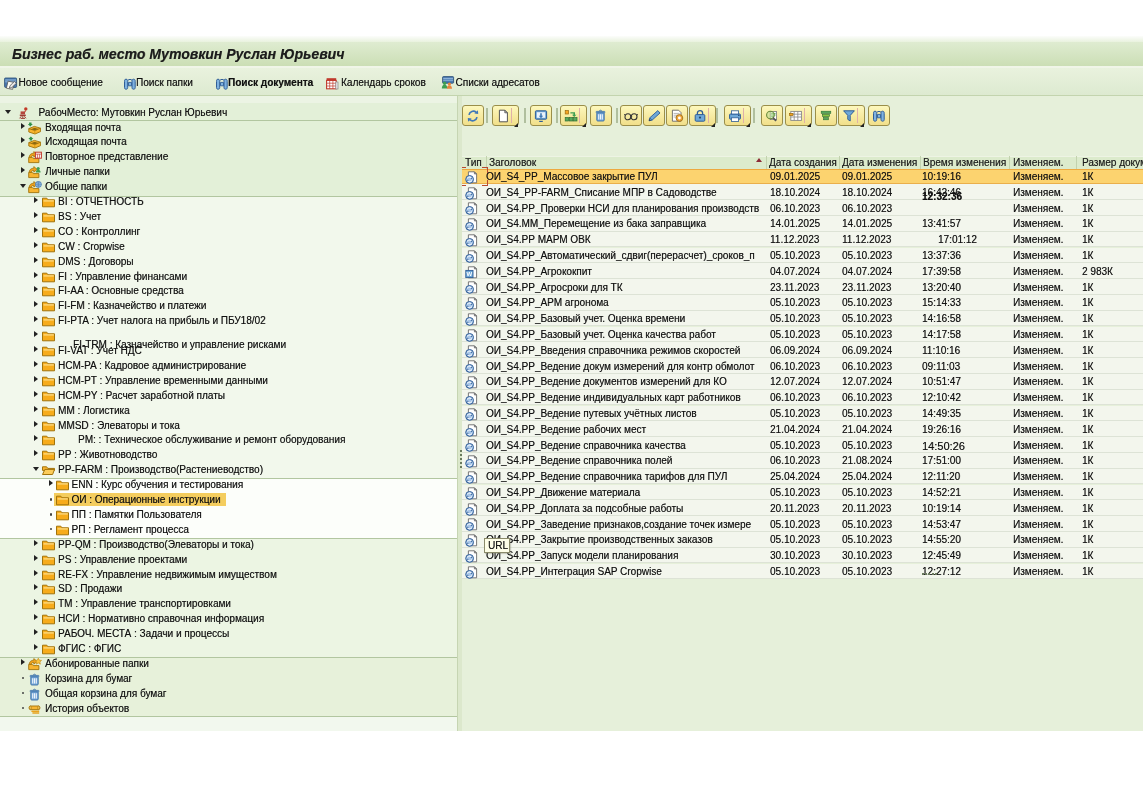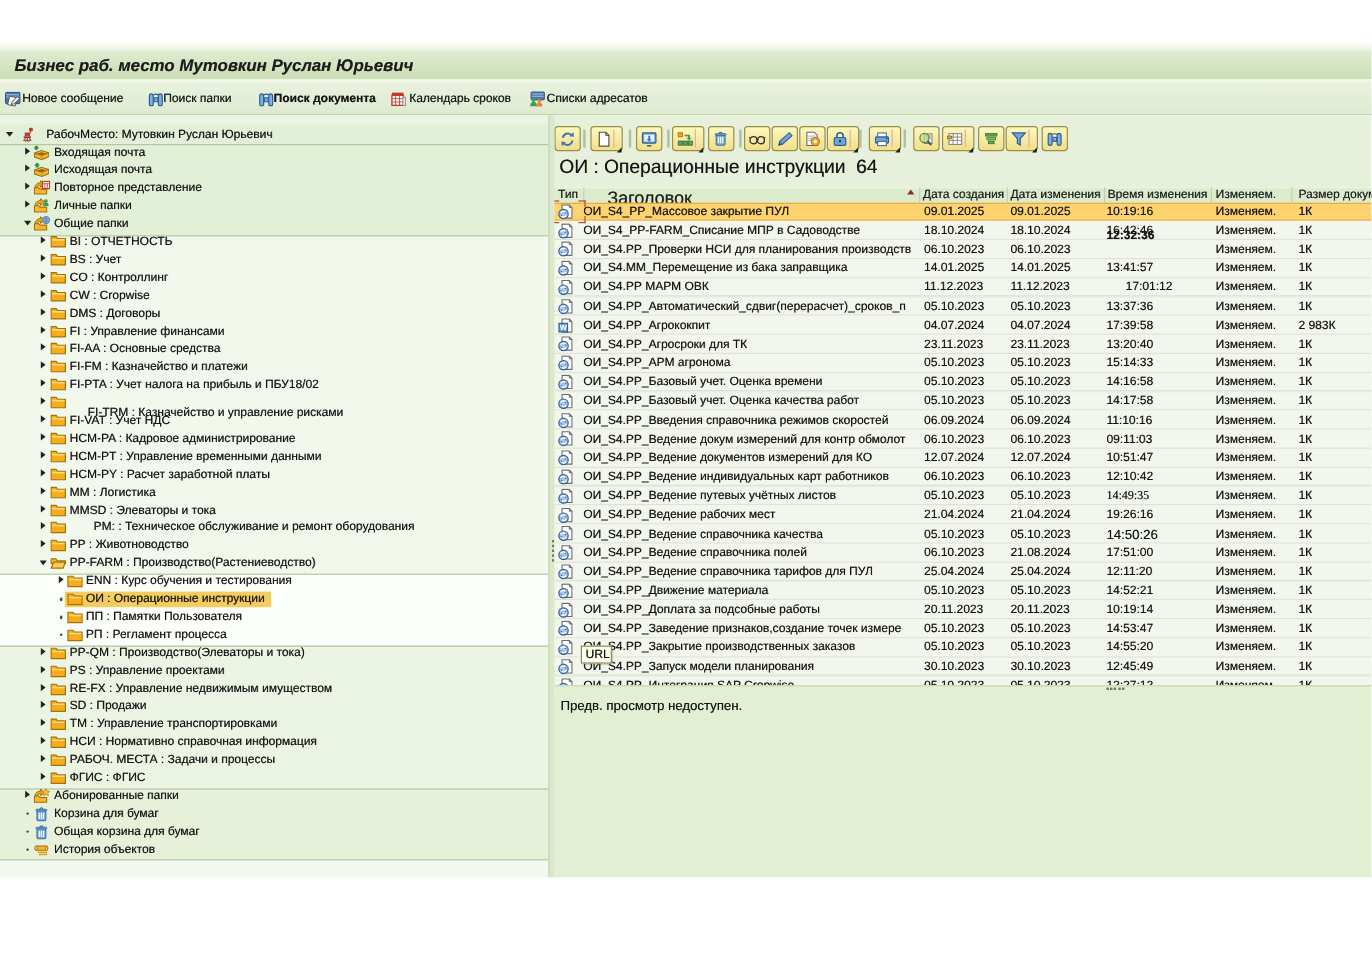--- a/index.html
+++ b/index.html
@@ -464,30 +464,29 @@
       <div class="arw" style="left:20.5px;top:12.5px;border-top:4px solid transparent;border-left:4px solid transparent;border-bottom:4px solid #222;"></div>
     </div>
 <div class="ab" style="left:406px;width:22px;position:absolute;top:9px;height:21px;background:linear-gradient(#fdf8bd,#f1df8a);border:1px solid #9a8e4a;border-radius:3px;box-sizing:border-box;">
       <div class="ab" style="left:2.5px;top:3px;"><svg width="14" height="14" viewBox="0 0 14 14" style="">
           <path d="M1.6,2.2 c1.7,0 1.7,1.2 1.7,2.2 l0,6.2 c0,1.1 -0.6,1.6 -1.6,1.6 c-1.0,0 -1.6,-0.5 -1.6,-1.6 l0,-6.2 c0,-1.0 0,-2.2 1.5,-2.2 z" transform="translate(1.4,0)" fill="#7fb2e0" stroke="#2f5d96" stroke-width="1"></path>
           <path d="M1.6,2.2 c1.7,0 1.7,1.2 1.7,2.2 l0,6.2 c0,1.1 -0.6,1.6 -1.6,1.6 c-1.0,0 -1.6,-0.5 -1.6,-1.6 l0,-6.2 c0,-1.0 0,-2.2 1.5,-2.2 z" transform="translate(8.9,0)" fill="#7fb2e0" stroke="#2f5d96" stroke-width="1"></path>
           <path d="M5.5,5.4 h3.0 v3.4 h-3.0 z" fill="#7fb2e0" stroke="#2f5d96" stroke-width="0.9"></path>
           <path d="M5.0,3.2 c1.0,-1.0 3.0,-1.0 4.0,0" fill="none" stroke="#2f5d96" stroke-width="1"></path>
         </svg></div>
     </div>
-<div class="t" style="left:4px;top:35px;font-size:16px;color:#141414;">ОИ : Операционные инструкции&nbsp; 64</div>
 <div class="ab" style="left:0;top:60px;width:681px;height:12.5px;background:#dcebcc;border-top:1px solid #eef4e4;box-sizing:border-box;"></div>
 <div class="ab" style="left:24px;top:60px;width:1px;height:12.5px;background:#c2d2ae;"></div>
 <div class="ab" style="left:304px;top:60px;width:1px;height:12.5px;background:#c2d2ae;"></div>
 <div class="ab" style="left:377px;top:60px;width:1px;height:12.5px;background:#c2d2ae;"></div>
 <div class="ab" style="left:458px;top:60px;width:1px;height:12.5px;background:#c2d2ae;"></div>
 <div class="ab" style="left:547px;top:60px;width:1px;height:12.5px;background:#c2d2ae;"></div>
 <div class="ab" style="left:614px;top:60px;width:1px;height:12.5px;background:#c2d2ae;"></div>
 <div class="t" style="left:3px;top:61px;font-size:10px;color:#1c1c1c;">Тип</div>
-<div class="t" style="left:44px;top:61px;font-size:15px;color:#1c1c1c;text-align:center;">Заголовок</div>
+<div class="t" style="left:27px;top:61px;font-size:10px;color:#1c1c1c;text-align:center;">Заголовок</div>
 <div class="t" style="left:307px;top:61px;font-size:10px;color:#1c1c1c;">Дата создания</div>
 <div class="t" style="left:380px;top:61px;font-size:10px;color:#1c1c1c;">Дата изменения</div>
 <div class="t" style="left:461px;top:61px;font-size:10px;color:#1c1c1c;">Время изменения</div>
 <div class="t" style="left:551px;top:61px;font-size:10px;color:#1c1c1c;">Изменяем.</div>
 <div class="t" style="left:620px;top:61px;font-size:10px;color:#1c1c1c;">Размер докум</div>
 <div class="arw" style="left:294px;top:62px;border-left:3.5px solid transparent;border-right:3.5px solid transparent;border-bottom:4.5px solid #8c2b36;"></div>
 <div class="ab" style="left:0;top:72.5px;width:681px;height:15.8px;background:#fcd36f;border-top:1px solid #eda93f;border-bottom:1px solid #eaaf4b;box-sizing:border-box;"></div>
 <div class="ab" style="left:3px;top:73.8px;"><svg width="14" height="13" viewBox="0 0 14 13" style="">
         <path d="M3.4,0.8 h6.0 l2.2,2.2 v8.8 h-8.2 z" fill="#fff" stroke="#6b6b6b" stroke-width="0.9"></path>
         <path d="M9.4,0.8 v2.2 h2.2 z" fill="#999" stroke="#6b6b6b" stroke-width="0.7"></path>
@@ -700,21 +699,21 @@
 <div class="ab" style="left:3px;top:310.8px;"><svg width="14" height="13" viewBox="0 0 14 13" style="">
         <path d="M3.4,0.8 h6.0 l2.2,2.2 v8.8 h-8.2 z" fill="#fff" stroke="#6b6b6b" stroke-width="0.9"></path>
         <path d="M9.4,0.8 v2.2 h2.2 z" fill="#999" stroke="#6b6b6b" stroke-width="0.7"></path>
         <circle cx="4.6" cy="8.4" r="3.9" fill="#a8c6e8" stroke="#2f5d96" stroke-width="1"></circle>
         <path d="M2.2,7.2 c1.6,-1.8 4.0,-1.4 4.6,0.4 M7.0,9.6 c-1.6,1.8 -4.0,1.4 -4.6,-0.4" stroke="#fff" stroke-width="1" fill="none"></path>
         <path d="M6.6,6.4 l0.5,1.6 -1.6,-0.3 z M2.6,10.4 l-0.5,-1.6 1.6,0.3 z" fill="#2f5d96"></path>
       </svg></div>
 <div class="t" style="left:24px;top:312.0px;font-size:10px;width:278px;overflow:hidden;">ОИ_S4.РР_Ведение путевых учётных листов</div>
 <div class="t" style="left:308px;top:312.0px;font-size:10px;">05.10.2023</div>
 <div class="t" style="left:380px;top:312.0px;font-size:10px;">05.10.2023</div>
-<div class="t" style="left:460px;top:312.0px;font-size:10px;font-family:Liberation Serif, serif;">14:49:35</div>
+<div class="t" style="left:460px;top:312.0px;font-size:10px;">14:49:35</div>
 <div class="t" style="left:551px;top:312.0px;font-size:10px;">Изменяем.</div>
 <div class="t" style="left:620px;top:312.0px;font-size:10px;">1К</div>
 <div class="ab" style="left:0;top:325.3px;width:681px;height:15.8px;background:#f3f6ed;border-bottom:1px solid #dde3d6;box-sizing:border-box;"></div>
 <div class="ab" style="left:3px;top:326.6px;"><svg width="14" height="13" viewBox="0 0 14 13" style="">
         <path d="M3.4,0.8 h6.0 l2.2,2.2 v8.8 h-8.2 z" fill="#fff" stroke="#6b6b6b" stroke-width="0.9"></path>
         <path d="M9.4,0.8 v2.2 h2.2 z" fill="#999" stroke="#6b6b6b" stroke-width="0.7"></path>
         <circle cx="4.6" cy="8.4" r="3.9" fill="#a8c6e8" stroke="#2f5d96" stroke-width="1"></circle>
         <path d="M2.2,7.2 c1.6,-1.8 4.0,-1.4 4.6,0.4 M7.0,9.6 c-1.6,1.8 -4.0,1.4 -4.6,-0.4" stroke="#fff" stroke-width="1" fill="none"></path>
         <path d="M6.6,6.4 l0.5,1.6 -1.6,-0.3 z M2.6,10.4 l-0.5,-1.6 1.6,0.3 z" fill="#2f5d96"></path>
       </svg></div>
@@ -849,23 +848,20 @@
 <div class="t" style="left:380px;top:470.0px;font-size:10px;">05.10.2023</div>
 <div class="t" style="left:460px;top:470.0px;font-size:10px;">12:27:12</div>
 <div class="t" style="left:551px;top:470.0px;font-size:10px;">Изменяем.</div>
 <div class="t" style="left:620px;top:470.0px;font-size:10px;">1К</div>
 <div class="ab" style="left:-2px;top:71px;width:28px;height:19px;">
       <div style="position:absolute;width:5px;height:5px;border:1.6px solid #b84a30;border-right:none;border-bottom:none;left:0;top:0;position:absolute;"></div>
       <div style="position:absolute;width:5px;height:5px;border:1.6px solid #b84a30;border-left:none;border-bottom:none;right:0;top:0;position:absolute;"></div>
       <div style="position:absolute;width:5px;height:5px;border:1.6px solid #b84a30;border-right:none;border-top:none;left:0;bottom:0;position:absolute;"></div>
       <div style="position:absolute;width:5px;height:5px;border:1.6px solid #b84a30;border-left:none;border-top:none;right:0;bottom:0;position:absolute;"></div>
     </div>
-<div class="ab" style="left:0;top:475px;width:681px;height:160px;background:#e2efd3;border-top:1px solid #c9d8b6;box-sizing:border-box;">
-      <div class="t" style="left:5px;top:11px;font-size:11px;">Предв. просмотр недоступен.</div>
-    </div>
 <div class="ab" style="left:460px;top:476.5px;width:18px;height:3px;">
       <div class="ab" style="left:0.0px;top:0;width:2px;height:2px;background:#6a7a5e;"></div>
       <div class="ab" style="left:3.2px;top:0;width:2px;height:2px;background:#6a7a5e;"></div>
       <div class="ab" style="left:6.4px;top:0;width:2px;height:2px;background:#6a7a5e;"></div>
       <div class="ab" style="left:9.600000000000001px;top:0;width:2px;height:2px;background:#6a7a5e;"></div>
       <div class="ab" style="left:12.8px;top:0;width:2px;height:2px;background:#6a7a5e;"></div>
     </div>
 <div class="ab" style="left:21.5px;top:441.5px;width:26px;height:15px;background:#fefee8;border:1px solid #8a8a6a;box-sizing:border-box;box-shadow:1px 1px 1px rgba(120,120,100,0.35);">
       <div class="t" style="left:3.5px;top:1.5px;font-size:10px;">URL</div>
     </div>

